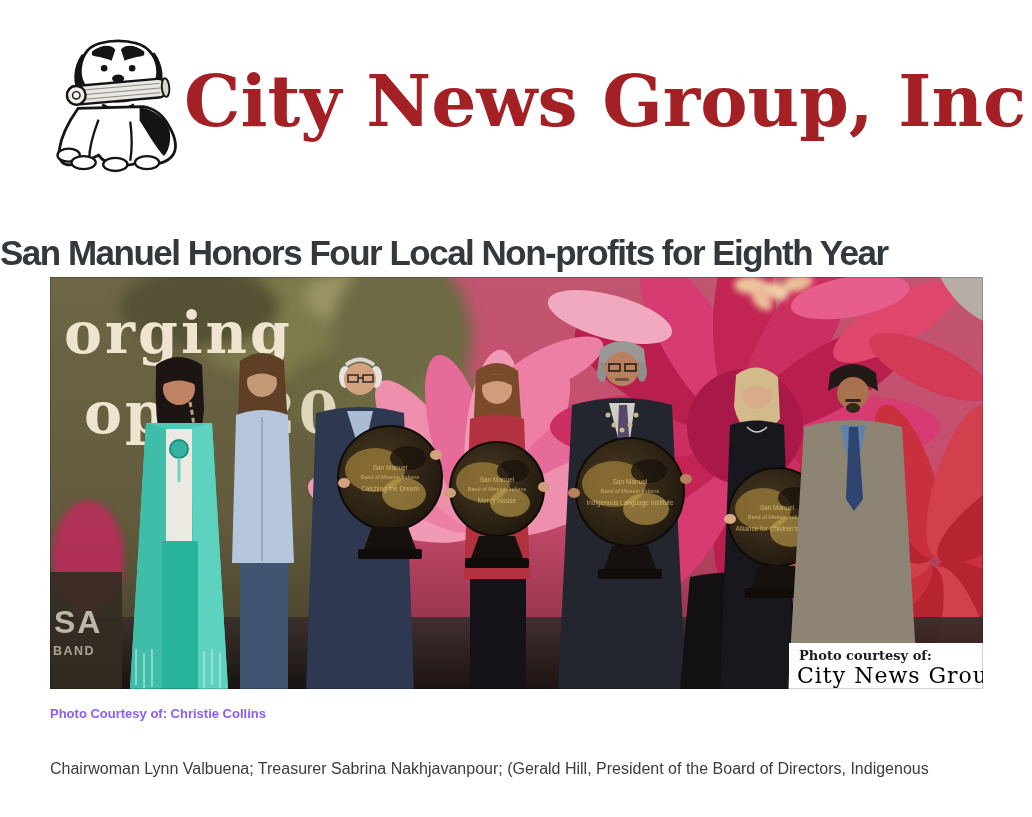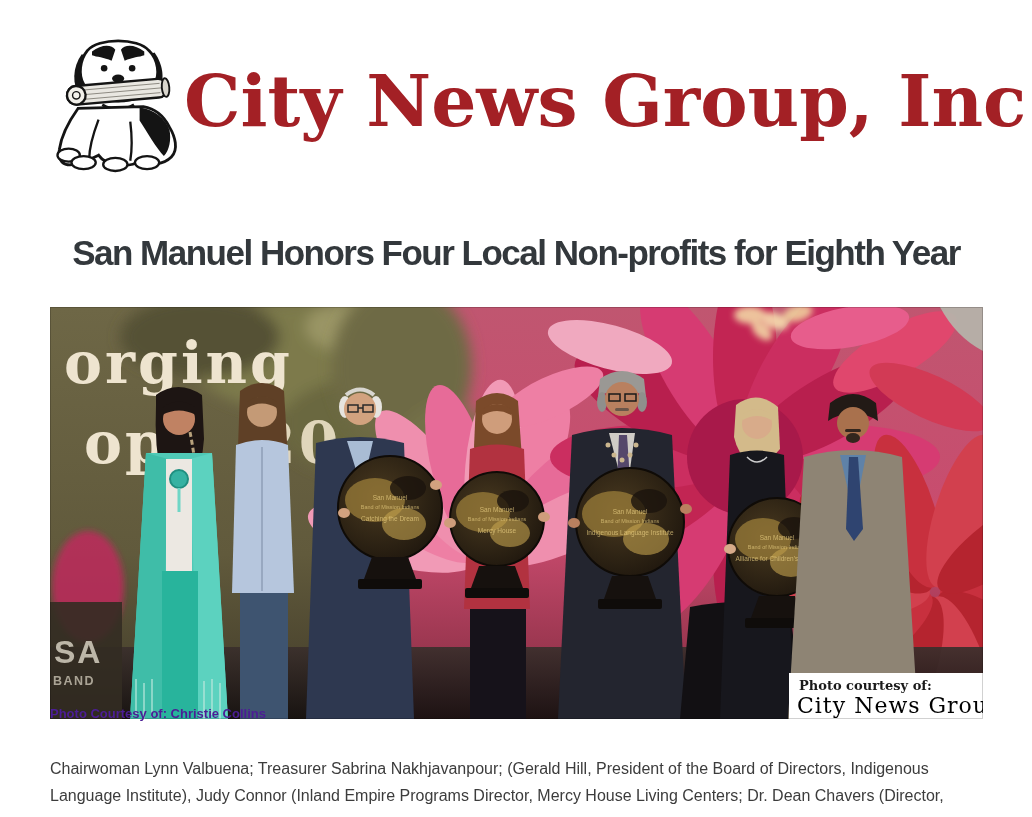--- a/index.html
+++ b/index.html
@@ -4,28 +4,28 @@
 <style>
   html,body{margin:0;padding:0;background:#fff;}
   .page{position:relative;width:1032px;height:817px;background:#ffffff;overflow:hidden;
         font-family:"Liberation Sans",sans-serif;}
   
   .logo-row{position:absolute;left:50px;top:26px;display:flex;align-items:center;cursor:pointer;}
   .dog-svg{width:140px;height:150px;flex:0 0 auto;}
   .brand-name{font-family:"DejaVu Serif",serif;font-weight:700;font-size:71px;line-height:1;
               color:#a32025;margin-left:-6px;letter-spacing:0px;white-space:nowrap;}
   
-  .headline{position:absolute;left:0;top:210px;width:100%;text-align:center;
+  .headline{position:absolute;left:0;top:210px;width:100%;text-align:left;
             font-size:35px;font-weight:700;letter-spacing:-1.5px;color:#33383c;white-space:nowrap;}
   
-  .photo-wrap{position:absolute;left:50px;top:307px;width:930px;height:412px;text-align:center;}
+  .photo-wrap{position:absolute;left:50px;top:277px;width:930px;height:412px;text-align:center;}
   .photo-wrap svg{display:block;}
   
   .photo-credit{position:absolute;left:50px;top:706px;font-size:13px;font-weight:700;
-                color:#4c1d95;letter-spacing:0px;}
+                color:#8b5cf6;letter-spacing:0px;}
   .body-text{position:absolute;left:50px;top:755px;width:940px;font-size:16px;line-height:27px;
              color:#3c3c3c;}
   .body-line{white-space:nowrap;}
   .banner-font{font-family:"DejaVu Serif",serif;font-weight:700;}
   .badge-font-sm{font-family:"DejaVu Serif",serif;font-weight:700;}
   .badge-font-lg{font-family:"DejaVu Serif",serif;font-weight:400;}
   .disc-font{font-family:"Liberation Sans",sans-serif;}
 </style>
 </head>
 <body>
@@ -341,16 +341,15 @@
         <text class="badge-font-lg" x="747" y="406" font-size="22" letter-spacing="1" fill="#000000">City News Group</text>
       </g>
 
       <rect x="0.5" y="0.5" width="932" height="411" fill="none" stroke="rgba(0,0,0,0.18)"></rect>
     </svg>
   </figure>
 
   <div class="photo-credit">Photo Courtesy of: Christie Collins</div>
   <div class="body-text">
     <div class="body-line">Chairwoman Lynn Valbuena; Treasurer Sabrina Nakhjavanpour; (Gerald Hill, President of the Board of Directors, Indigenous</div>
-    <div class="body-line">Language Institute), Judy Connor (Inland Empire Programs Director, Mercy House Living Centers; Dr. Dean Chavers (Director,</div>
   </div>
 
 </div>
 
 </body></html>

